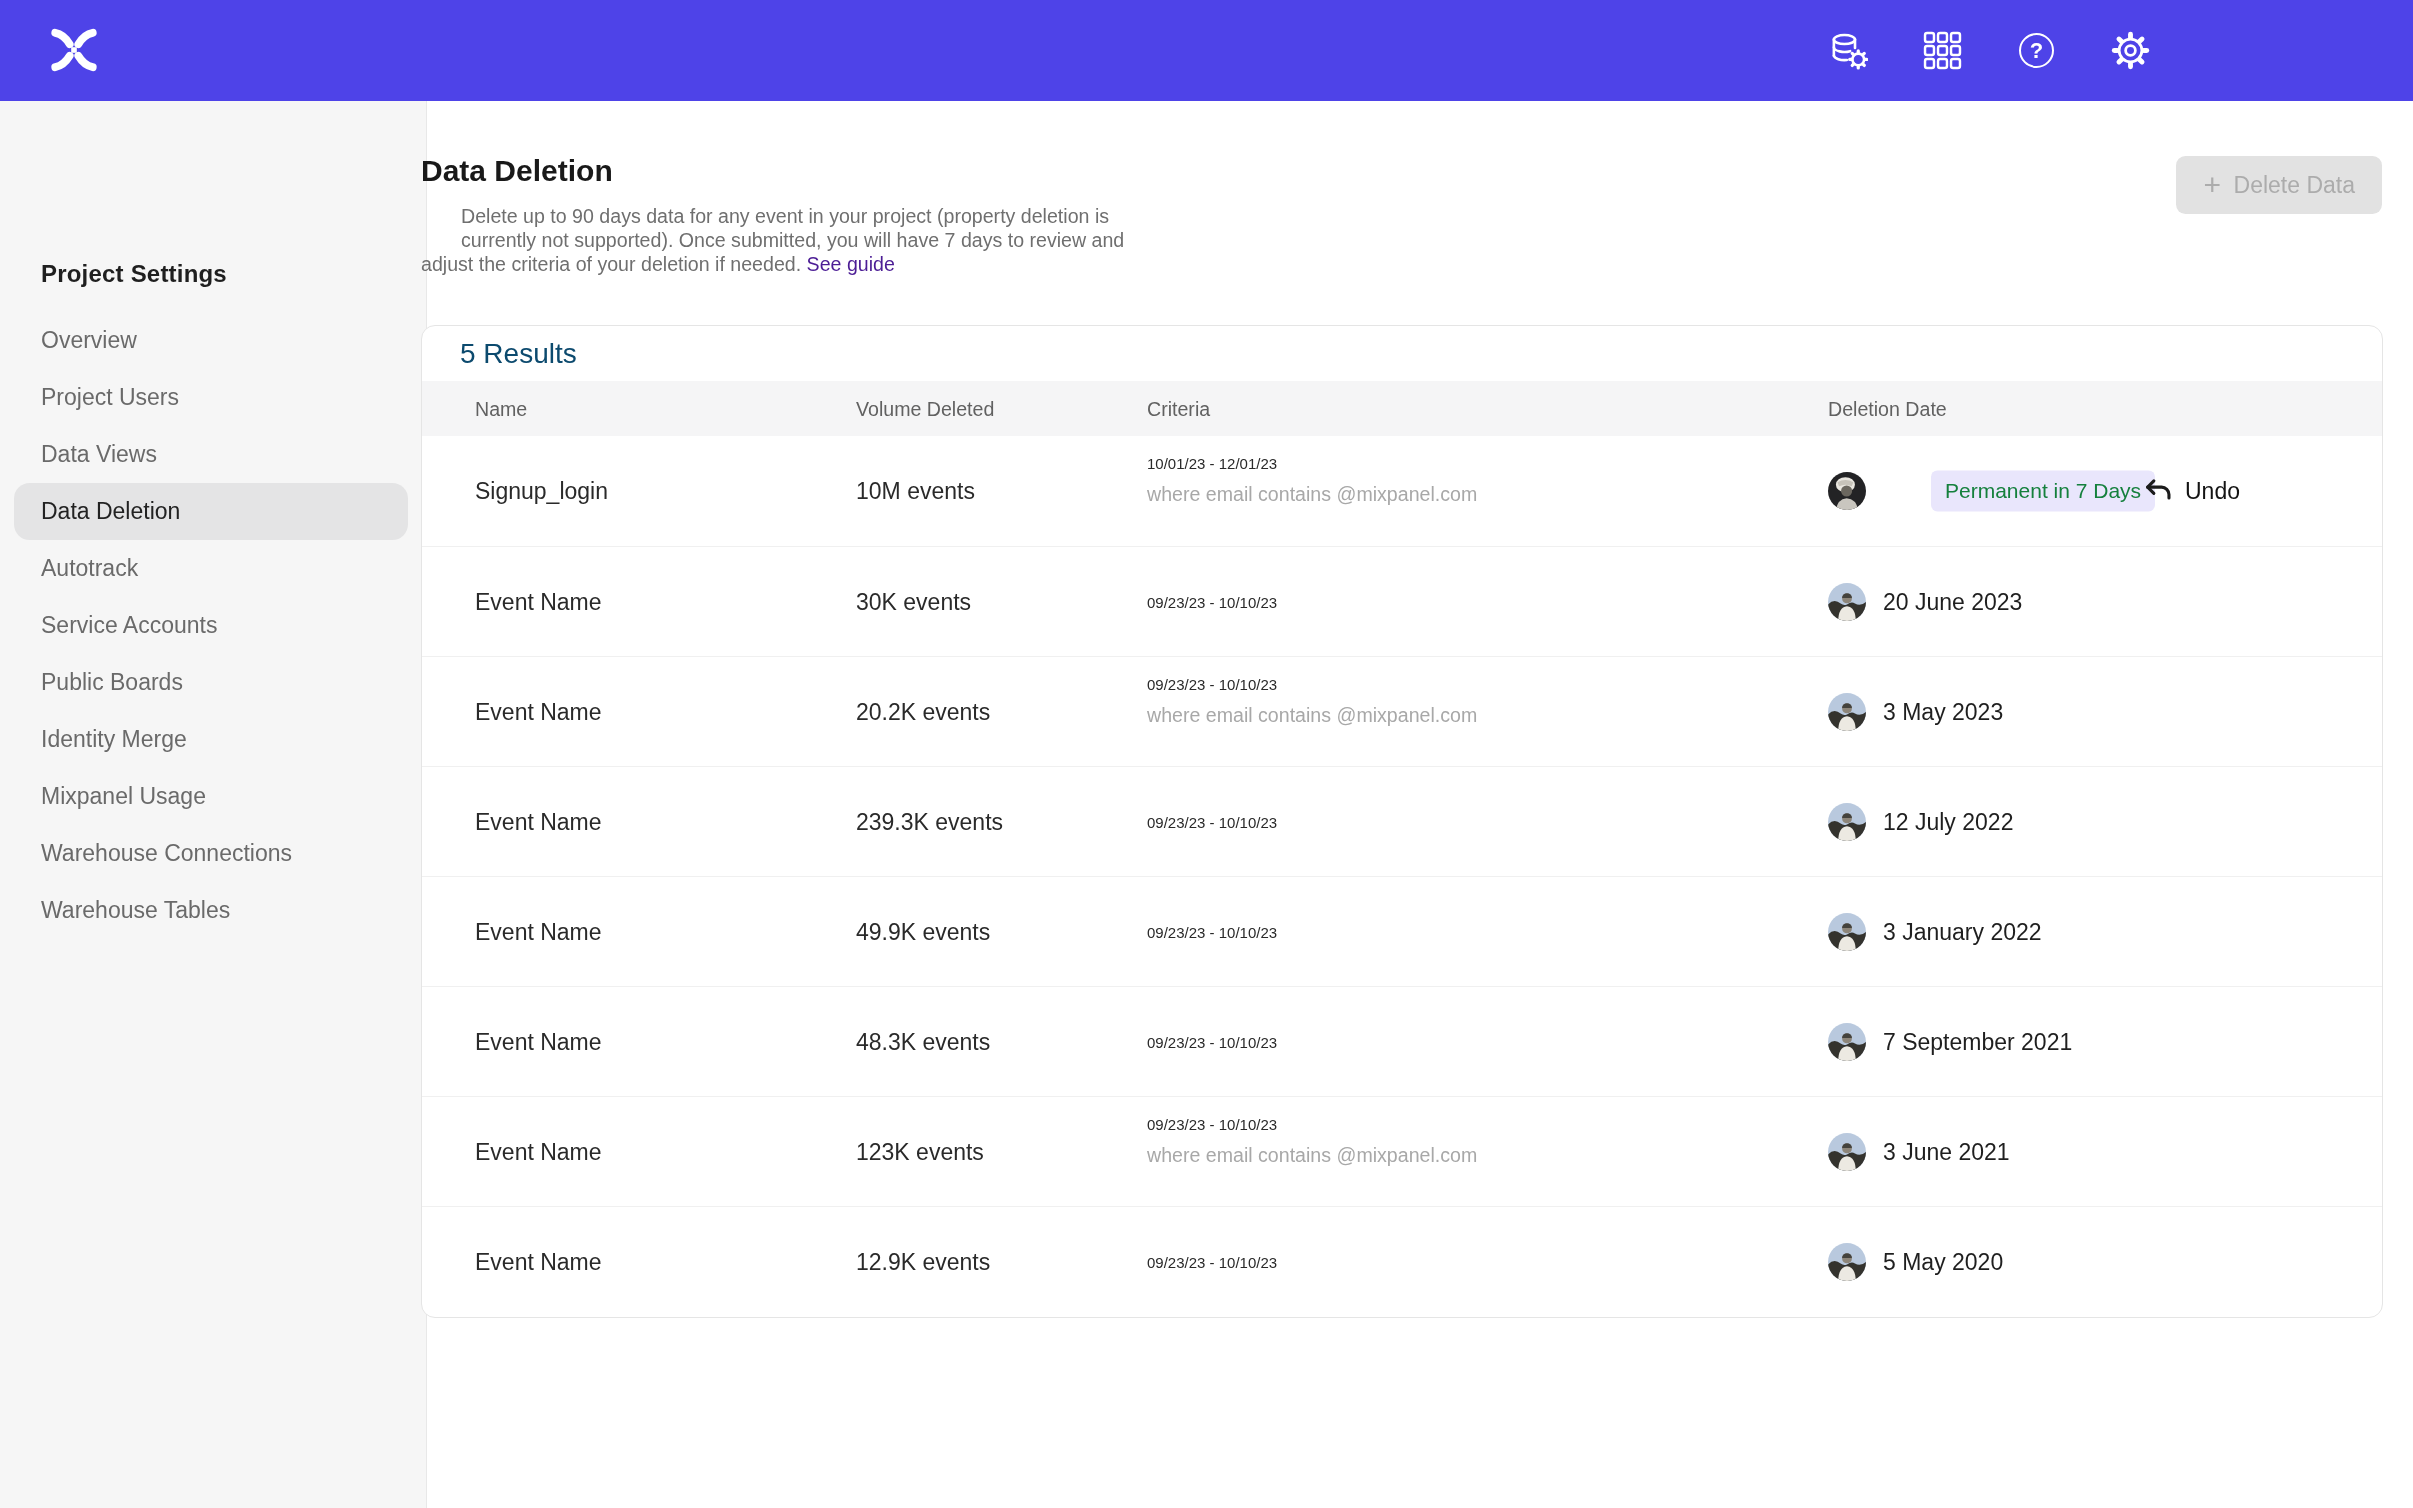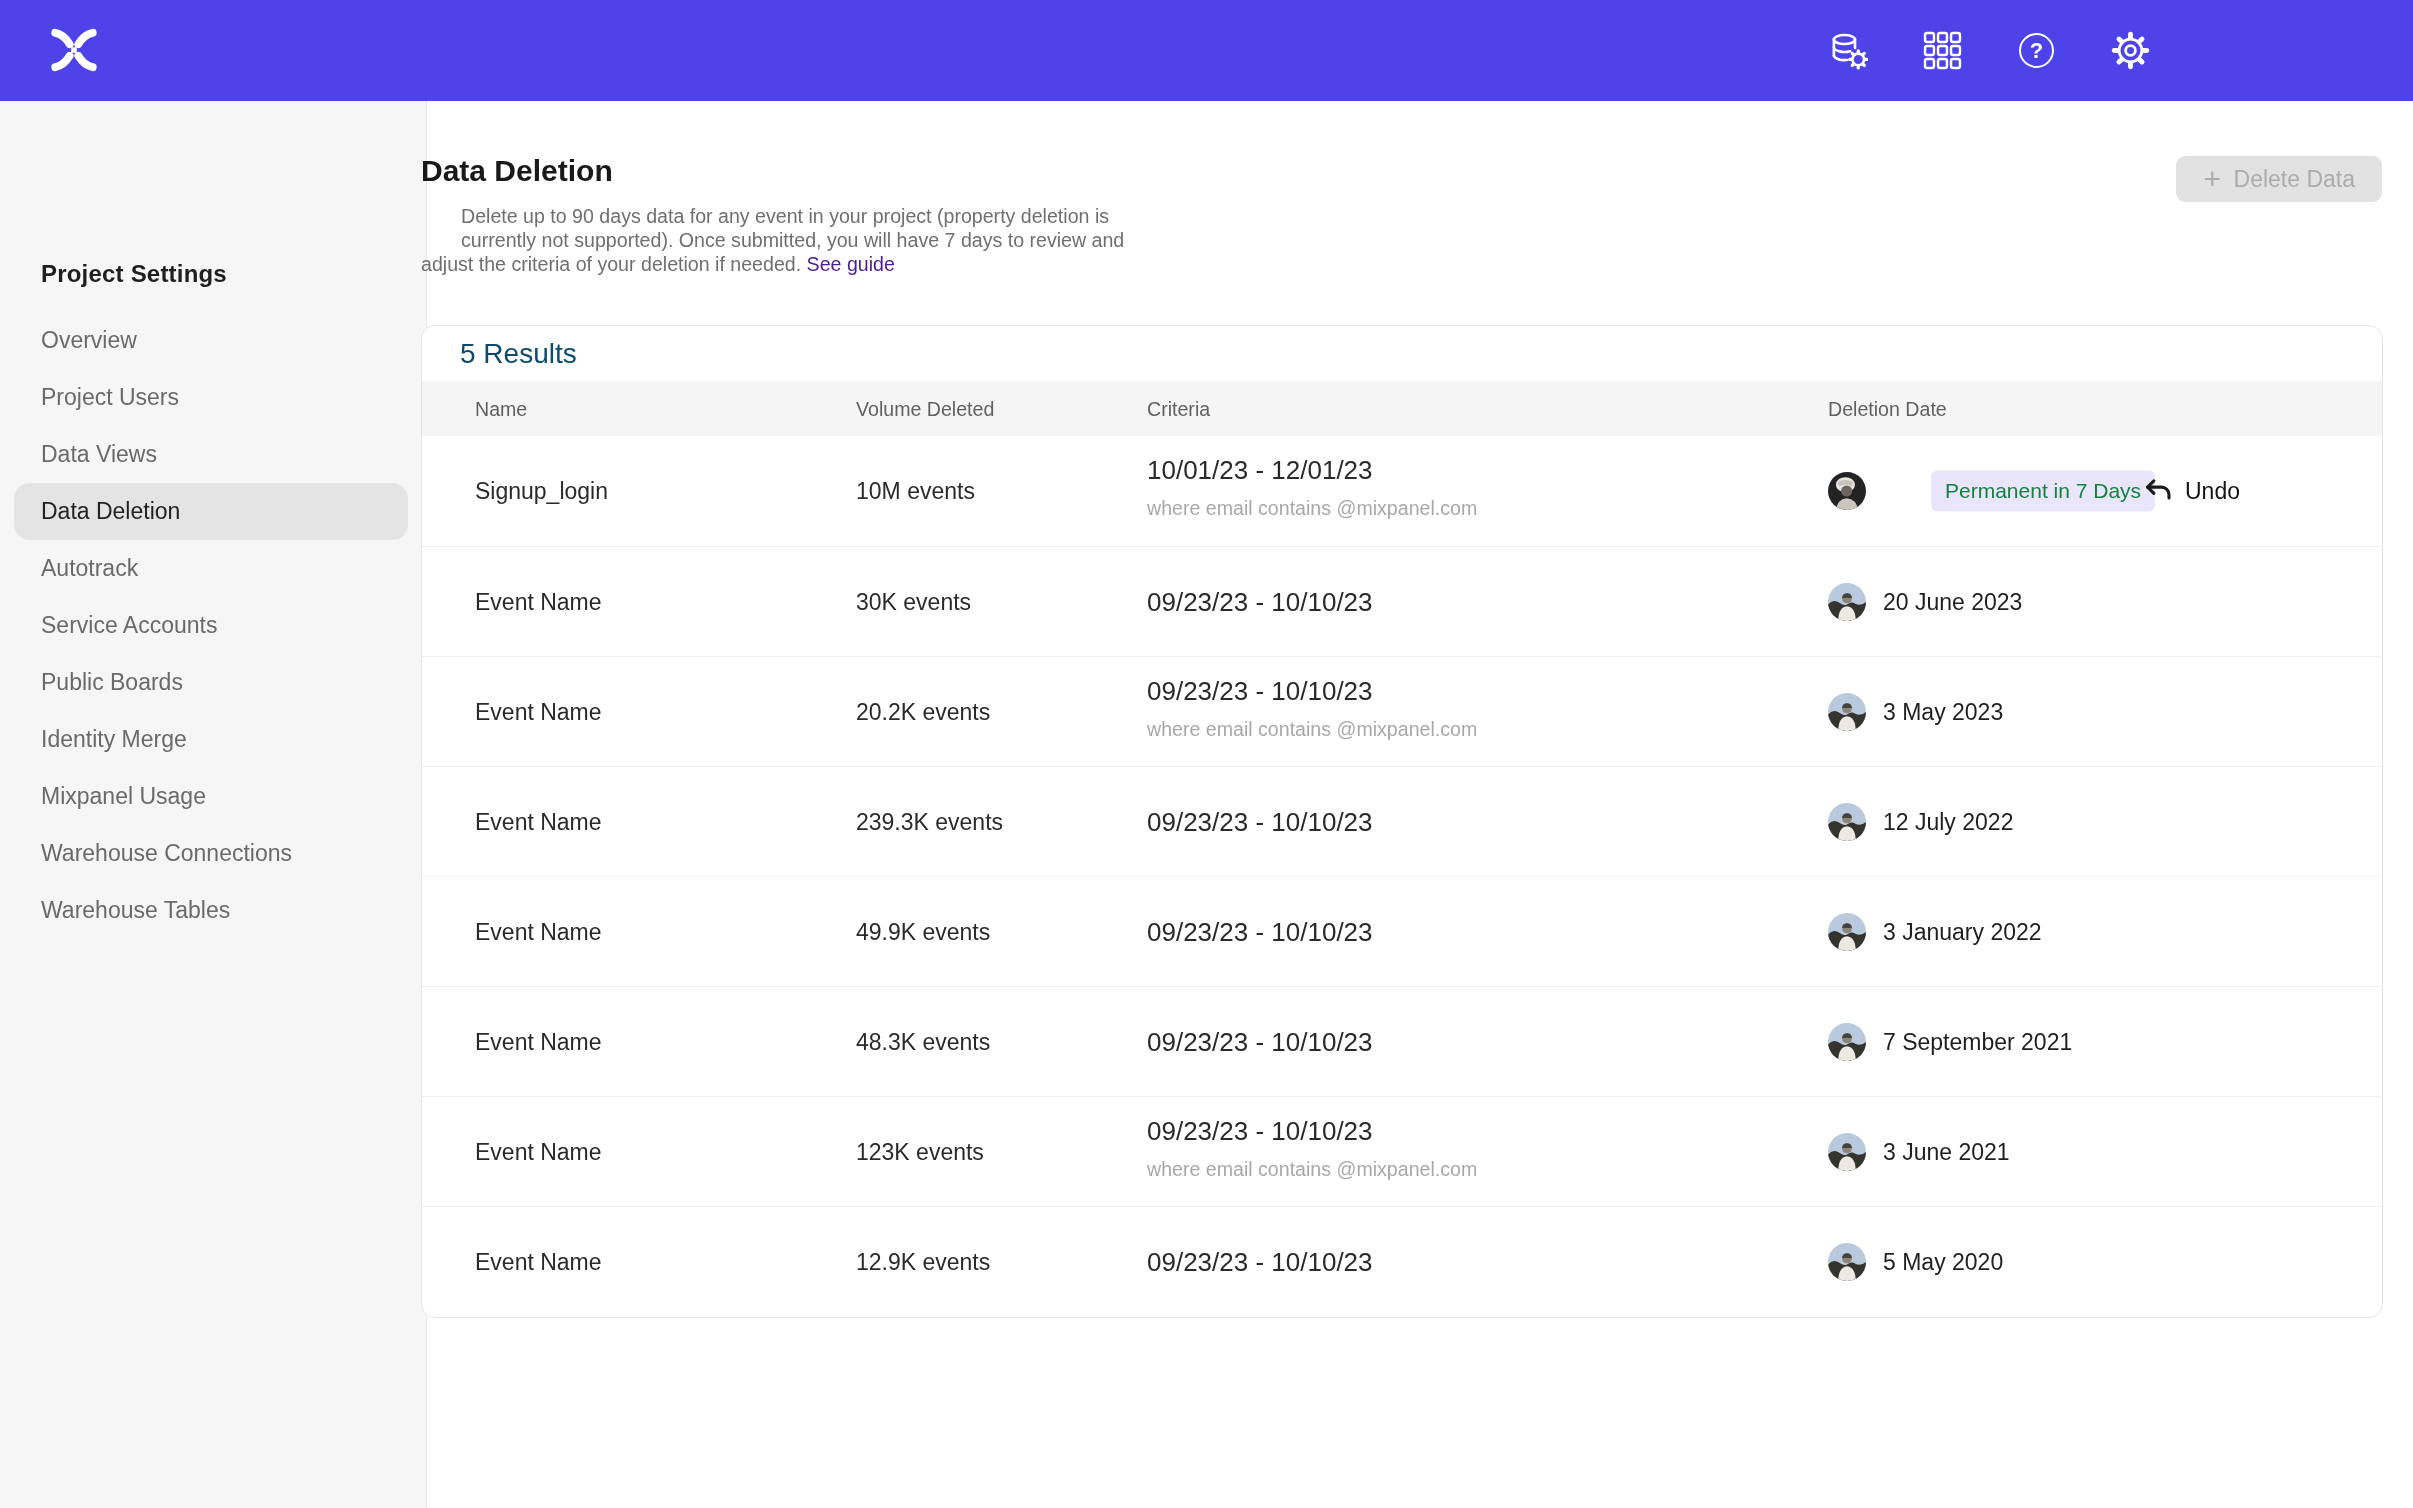--- a/index.html
+++ b/index.html
@@ -64,21 +64,21 @@
   }
   .page-desc {
     position: absolute; left: 421px; top: 204px; width: 786px;
     font-size: 19.6px; line-height: 24px; color: #6F6F6F;
   }
   .page-desc .line { display: block; margin-left: 40px; }
   .page-desc .inline { display: inline; }
   .see-guide { color: #4c1d95; text-decoration: none; cursor: pointer; margin-top: 33px; }
 
   .delete-btn {
-    position: absolute; right: 31px; top: 156px; height: 46px;
+    position: absolute; right: 31px; top: 156px; height: 58px;
     display: inline-flex; align-items: center; gap: 12.6px;
     padding: 0 27px; border: none; border-radius: 9.4px;
     background: #E2E2E2; color: #ACACAC; font-size: 23px;
     font-family: inherit; cursor: not-allowed;
   }
   .plus-glyph { font-size: 30px; line-height: 1; font-weight: 400; }
   .plus-glyph::before { content: "+"; }
 
   
   .card {
@@ -99,21 +99,21 @@
   .col-vol   { left: 434px; }
   .col-crit  { left: 725px; }
   .col-date  { left: 1406px; }
 
   .row { position: relative; height: 110px; }
   .row + .row { border-top: 1.6px solid #F0F0F0; }
 
   .cell { position: absolute; font-size: 23px; color: #2A2A2A; }
   .cell.vcenter { top: 50%; transform: translateY(-50%); }
   .crit-stack { top: 19px; }
-  .crit-range { font-size: 26px; color: #2A2A2A; }
+  .crit-range { font-size: 15px; color: #2A2A2A; }
   .crit-where { margin-top: 11px; font-size: 19.6px; color: #A8A8A8; }
 
   .avatar {
     position: absolute; left: 1406px; top: 50%; transform: translateY(-50%);
     width: 38px; height: 38px; border-radius: 50%; overflow: hidden; flex: none;
   }
   .date-cell { left: 1461px; color: #1f1f1f; }
 
   .badge {
     position: absolute; left: 1461px; top: 50%; transform: translateY(-50%);

